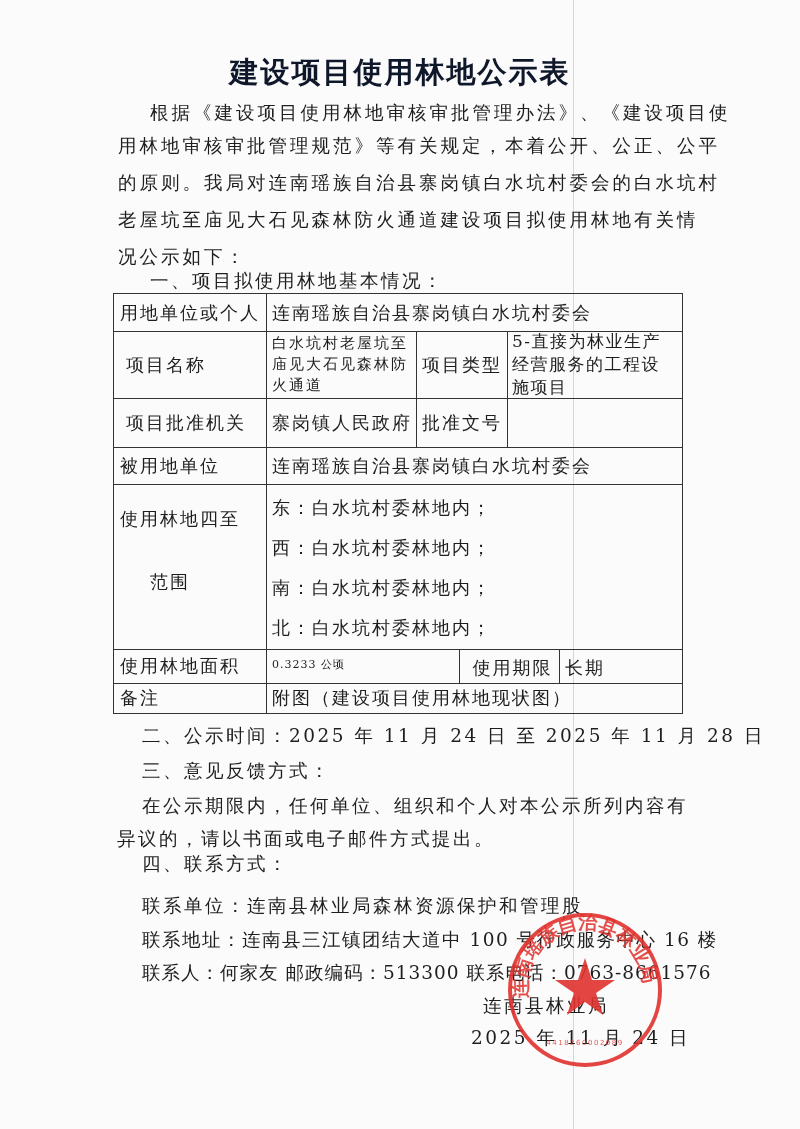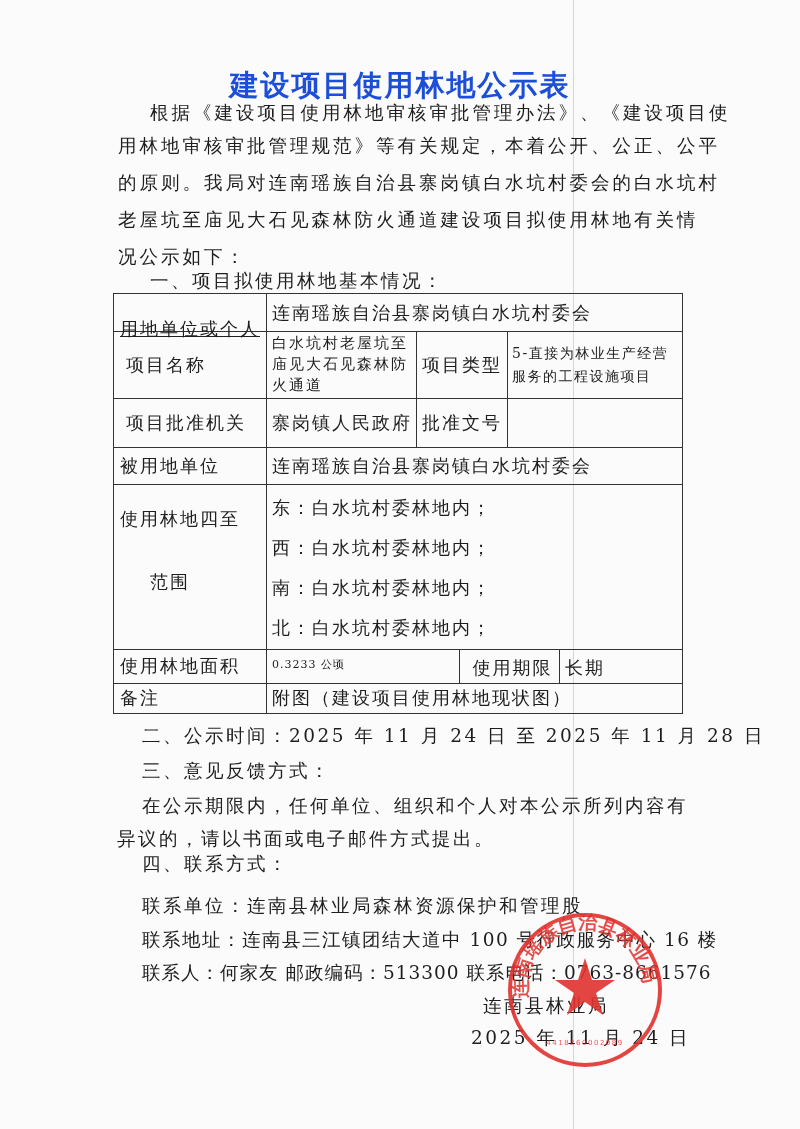--- a/index.html
+++ b/index.html
@@ -4,32 +4,32 @@
   <style>
     html, body { margin: 0; padding: 0; }
     body {
       width: 800px; height: 1129px; position: relative; overflow: hidden;
       background: #fbfbfb;
       font-family: "DejaVu Serif", "Liberation Serif", serif;
       color: #1e1e1e;
     }
     .pinkline { position: absolute; left: 573px; top: 0; width: 1px; height: 1129px; background: #f3c9cf; }
     .title {
-      position: absolute; top: 66px; left: 0; width: 800px; text-align: center;
-      font-family: "DejaVu Sans", sans-serif; font-weight: bold; font-size: 29px; letter-spacing: 2px; color: #1d4ed8;
+      position: absolute; top: 53px; left: 0; width: 800px; text-align: center;
+      font-family: "DejaVu Sans", sans-serif; font-weight: bold; font-size: 29px; letter-spacing: 2px; color: #0f172a;
     }
     .para { position: absolute; left: 118px; width: 580px; font-size: 18.5px; letter-spacing: 3px; white-space: nowrap; }
     .line { position: absolute; font-size: 18.5px; letter-spacing: 2.5px; white-space: nowrap; }
 
     .tbl { position: absolute; left: 113px; top: 293px; width: 570px; height: 421px; border: 1.5px solid #333; box-sizing: border-box; }
     .cell { position: absolute; box-sizing: border-box; display: flex; align-items: center; font-size: 18px; letter-spacing: 2px; }
     .hl { position: absolute; height: 0; border-top: 1.3px solid #333; }
     .vl { position: absolute; width: 0; border-left: 1.3px solid #333; }
     .small { font-size: 15px; line-height: 21px; letter-spacing: 2px; display:block; }
-    .mid { font-size: 14px; line-height: 23px; letter-spacing: 1.5px; display:block; }
+    .mid { font-size: 17px; line-height: 23px; letter-spacing: 1.5px; display:block; }
 
     .seal { position: absolute; left: 505px; top: 910px; width: 160px; height: 160px; pointer-events: none; }
   </style>
 </head>
 <body>
 
 <div class="pinkline"></div>
 
 <div class="title">建设项目使用林地公示表</div>
 
@@ -50,21 +50,21 @@
   <div class="hl" style="top:355px; left:0; width:568px;"></div>
   <div class="hl" style="top:389px; left:152px; width:416px;"></div>
   <div class="hl" style="top:389px; left:0; width:152px;"></div>
 
   <div class="vl" style="left:152px; top:0; height:419px;"></div>
   <div class="vl" style="left:302px; top:37px; height:116px;"></div>
   <div class="vl" style="left:393px; top:37px; height:116px;"></div>
   <div class="vl" style="left:345px; top:355px; height:34px;"></div>
   <div class="vl" style="left:445px; top:355px; height:34px;"></div>
 
-  <div class="cell" style="left:6px; top:16px; width:146px; height:37px;text-decoration:underline;">用地单位或个人</div>
+  <div class="cell" style="left:6px; top:0; width:146px; height:37px;">用地单位或个人</div>
   <div class="cell" style="left:158px; top:0; width:410px; height:37px;">连南瑶族自治县寨岗镇白水坑村委会</div>
 
   <div class="cell" style="left:12px; top:37px; width:140px; height:67px;">项目名称</div>
   <div class="cell" style="left:158px; top:37px; width:142px; height:67px;">
     <span class="small" style="white-space:normal; width:136px;">白水坑村老屋坑至庙见大石见森林防火通道</span>
   </div>
   <div class="cell" style="left:308px; top:37px; width:85px; height:67px;text-align:right;">项目类型</div>
   <div class="cell" style="left:398px; top:37px; width:168px; height:67px;">
     <span class="mid" style="white-space:normal; width:165px;">5-直接为林业生产经营服务的工程设施项目</span>
   </div>

